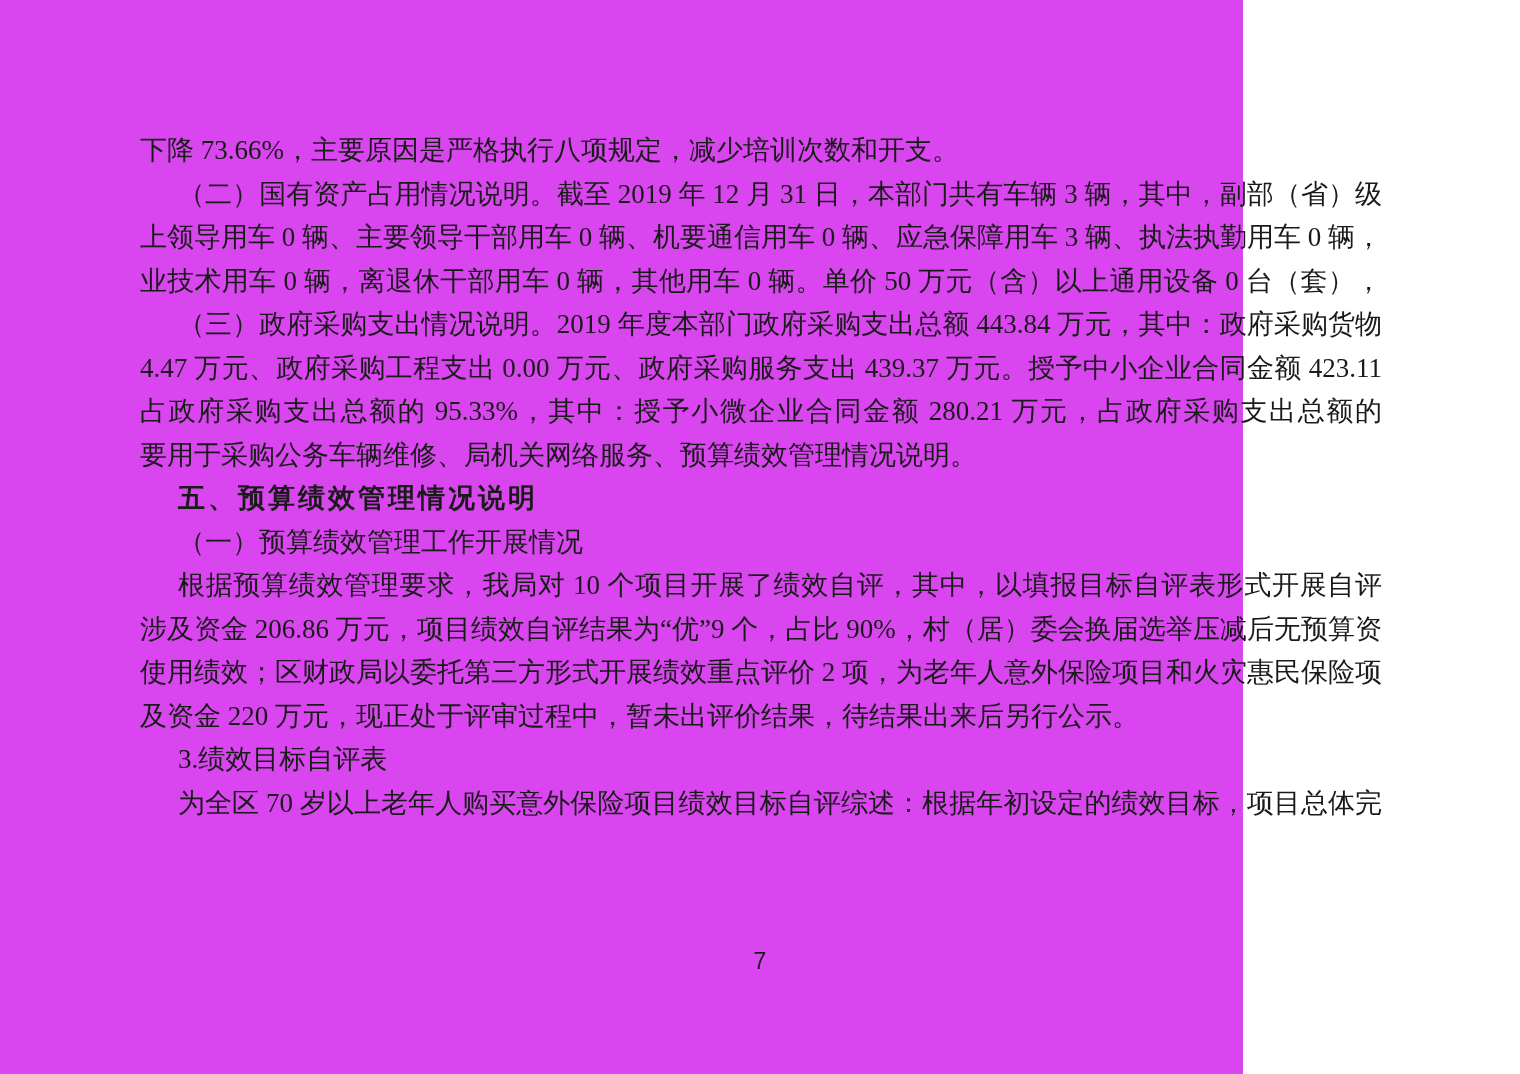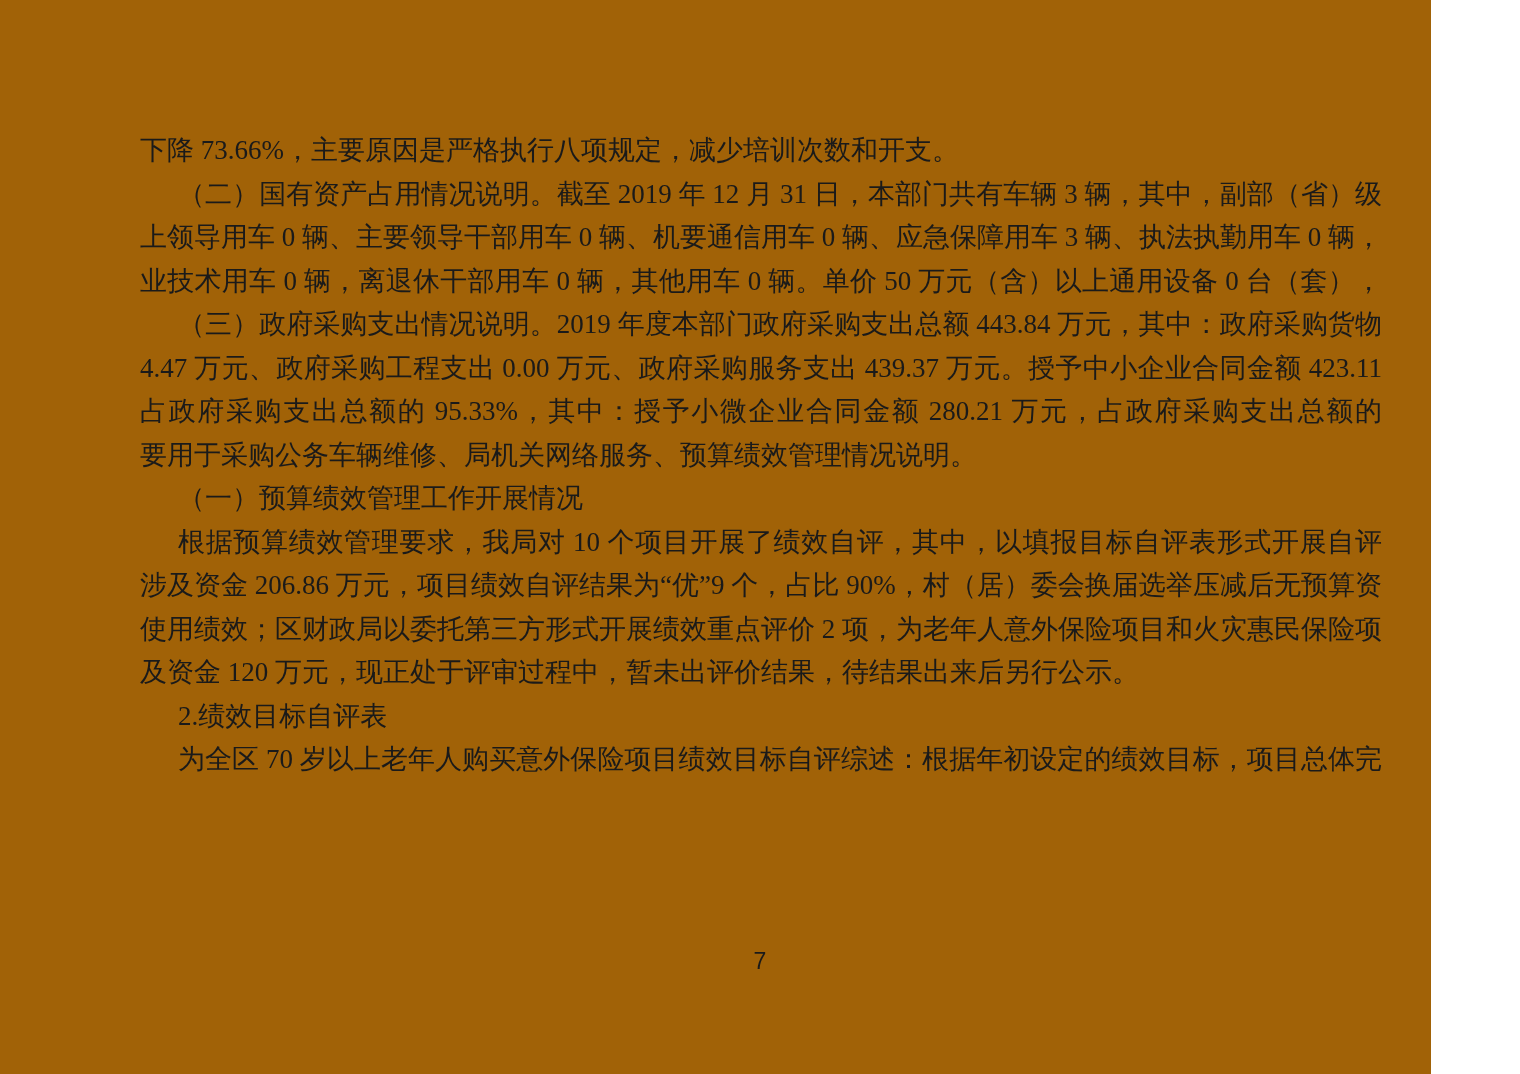--- a/index.html
+++ b/index.html
@@ -5,25 +5,26 @@
   html, body {
     margin: 0;
     padding: 0;
     width: 1520px;
     height: 1074px;
     background: #ffffff;
     overflow: hidden;
   }
   .page {
     position: relative;
-    width: 1431px;
+    width: 1236px;
     height: 1074px;
-    background: #a16207;
+    background: #d946ef;
     color: #1a1a1a;
     font-family: "Liberation Serif", "DejaVu Serif", serif;
+    padding-left: 7px;
   }
   .content {
     position: absolute;
     left: 140px;
     top: 129px;
     width: 1242px;
   }
   .line {
     height: 43.5px;
     line-height: 43.5px;
@@ -65,23 +66,24 @@
 <div class="page">
   <div class="content">
       <div class="line">下降 73.66%，主要原因是严格执行八项规定，减少培训次数和开支。</div>
       <div class="line indent justify">（二）国有资产占用情况说明。截至 2019 年 12 月 31 日，本部门共有车辆 3 辆，其中，副部（省）级及以</div>
       <div class="line justify">上领导用车 0 辆、主要领导干部用车 0 辆、机要通信用车 0 辆、应急保障用车 3 辆、执法执勤用车 0 辆，特种专</div>
       <div class="line justify">业技术用车 0 辆，离退休干部用车 0 辆，其他用车 0 辆。单价 50 万元（含）以上通用设备 0 台（套），单价 100</div>
       <div class="line indent justify">（三）政府采购支出情况说明。2019 年度本部门政府采购支出总额 443.84 万元，其中：政府采购货物支出</div>
       <div class="line justify">4.47 万元、政府采购工程支出 0.00 万元、政府采购服务支出 439.37 万元。授予中小企业合同金额 423.11 万元，</div>
       <div class="line justify">占政府采购支出总额的 95.33%，其中：授予小微企业合同金额 280.21 万元，占政府采购支出总额的 63.13%。主</div>
       <div class="line">要用于采购公务车辆维修、局机关网络服务、预算绩效管理情况说明。</div>
+      <div class="line indent heading">五、预算绩效管理情况说明</div>
       <div class="line indent">（一）预算绩效管理工作开展情况</div>
       <div class="line indent justify">根据预算绩效管理要求，我局对 10 个项目开展了绩效自评，其中，以填报目标自评表形式开展自评 10 项，</div>
       <div class="line justify">涉及资金 206.86 万元，项目绩效自评结果为“优”9 个，占比 90%，村（居）委会换届选举压减后无预算资金，无</div>
       <div class="line justify">使用绩效；区财政局以委托第三方形式开展绩效重点评价 2 项，为老年人意外保险项目和火灾惠民保险项目，涉</div>
-      <div class="line">及资金 120 万元，现正处于评审过程中，暂未出评价结果，待结果出来后另行公示。</div>
-      <div class="line indent">2.绩效目标自评表</div>
+      <div class="line">及资金 220 万元，现正处于评审过程中，暂未出评价结果，待结果出来后另行公示。</div>
+      <div class="line indent">3.绩效目标自评表</div>
       <div class="line indent justify">为全区 70 岁以上老年人购买意外保险项目绩效目标自评综述：根据年初设定的绩效目标，项目总体完成情</div>
     </div>
 
   <div class="footer">7</div>
 </div>
 
 </body></html>

